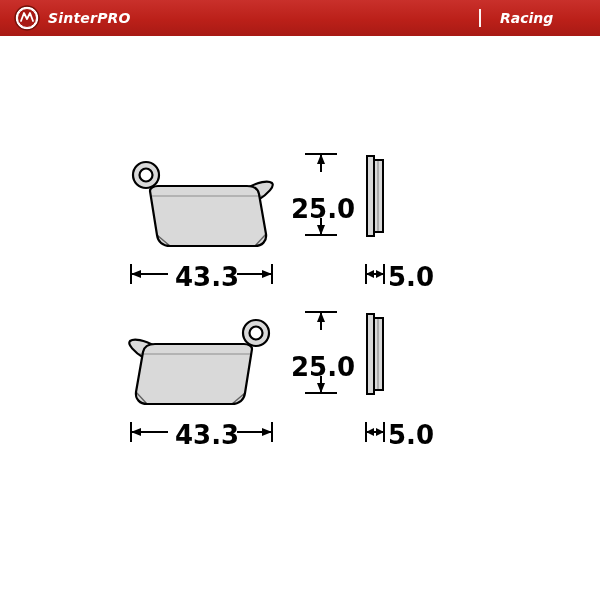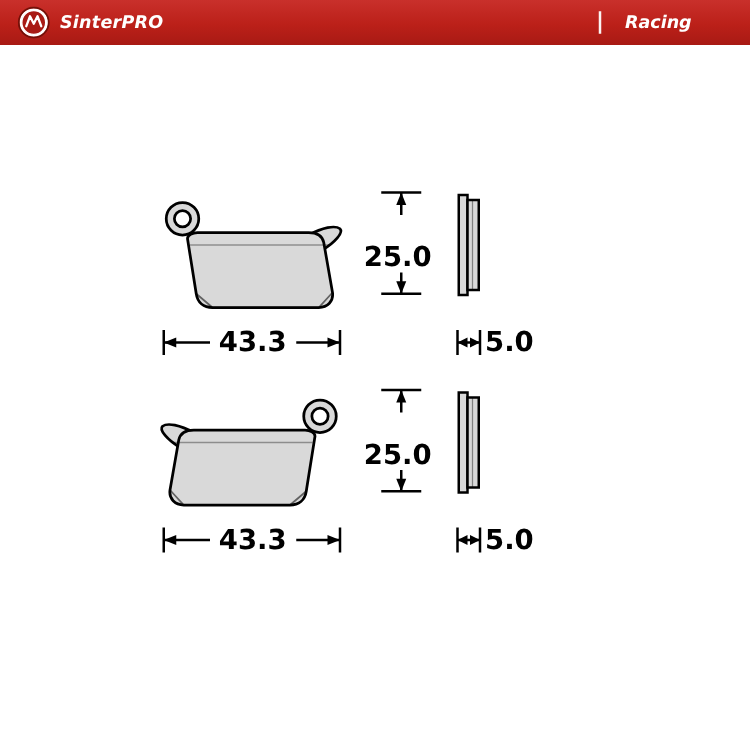--- a/index.html
+++ b/index.html
@@ -81,21 +81,21 @@
   svg.figure {
     position: absolute;
     left: 0;
     top: 0;
   }
 
   .dim-label {
     position: absolute;
     font-family: "DejaVu Sans", sans-serif;
     font-weight: bold;
-    font-size: 22px;
+    font-size: 26px;
     color: #000000;
     white-space: nowrap;
   }
 </style>
 </head>
 <body>
 
 <div id="page">
 
   <div id="header">

